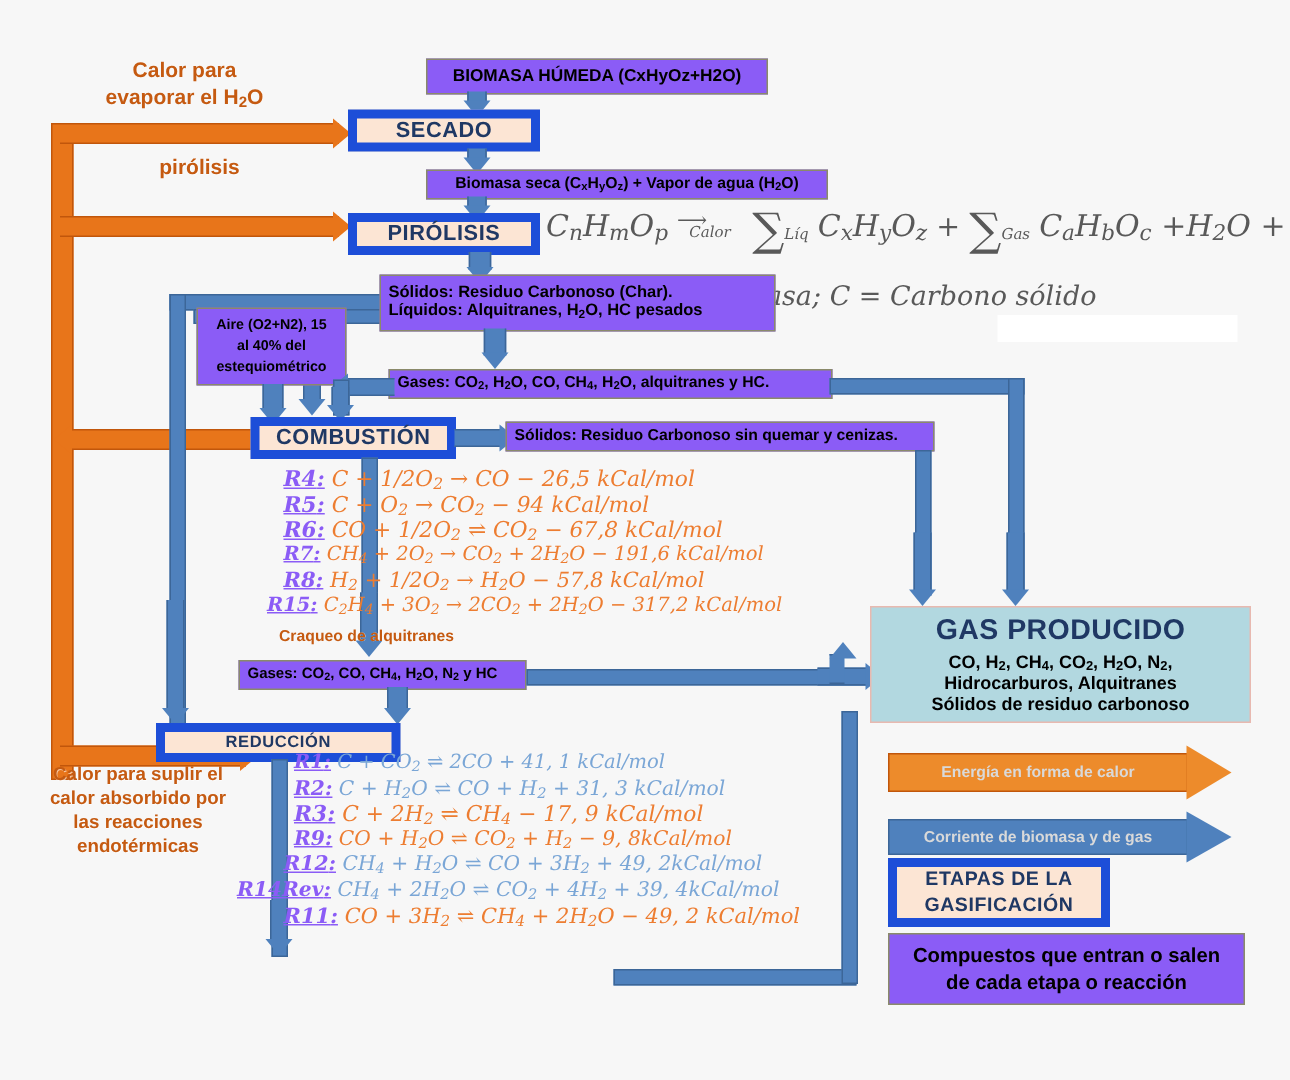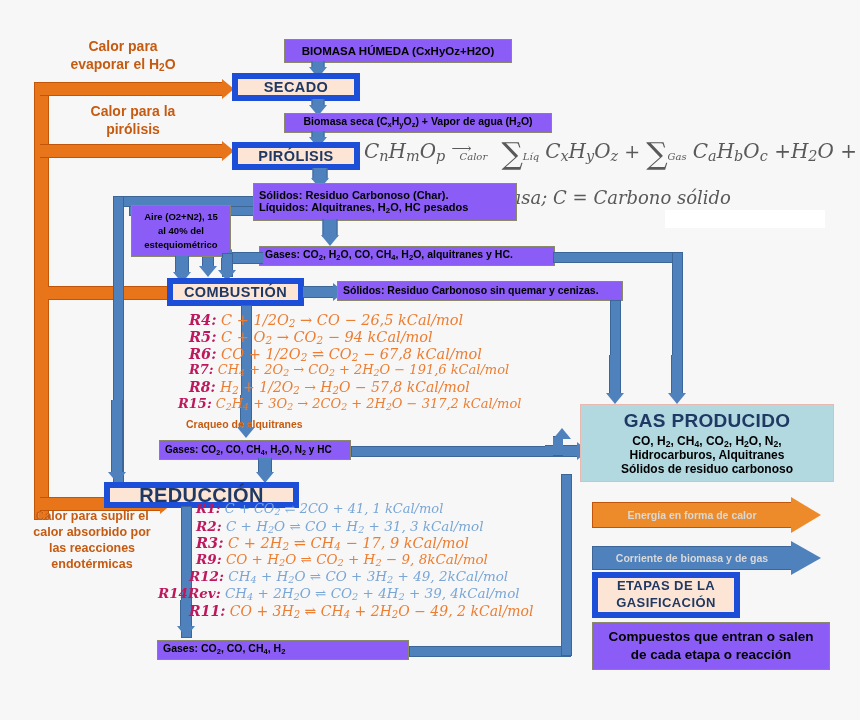--- a/index.html
+++ b/index.html
@@ -68,21 +68,21 @@
     line-height:1.25;
     text-shadow:0.4px 0.4px 0 rgba(255,255,255,.6);
   }
   .eq{
     position:absolute;
     font-family:"DejaVu Serif", serif;
     font-style:italic;
     white-space:nowrap;
   }
   .rx{position:absolute;font-family:"DejaVu Serif", serif;white-space:nowrap;}
-  .rx .tag{font-weight:bold;font-style:italic;color:#be185d;}
+  .rx .tag{font-weight:bold;font-style:italic;color:#8b5cf6;text-decoration:underline;}
   .rx .body{font-style:italic;}
   .c-or{color:#ed7d31;}
   .c-bl{color:#7aa6d6;}
 
   sub{font-size:.72em;vertical-align:-0.22em;}
 
   .whitebox{position:absolute;background:#ffffff;}
 
   
   .legarrow{position:absolute;display:flex;align-items:center;}
@@ -115,21 +115,20 @@
     <div class="shaft" style="left:0;width:124px;height:12px;"></div>
     <div class="head" style="left:120px;"></div>
   </div>
 
   <div class="olabel" style="left:48px;top:38px;width:150px;font-size:14px;">
     <div>Calor para</div>
     <div><span>evaporar el H</span><sub>2</sub><span>O</span></div>
   </div>
 
   <div class="olabel" style="left:58px;top:103px;width:150px;font-size:14px;">
-    <div>Calor para la</div>
     <div>pirólisis</div>
   </div>
 
   <div class="olabel" style="left:22px;top:508px;width:140px;font-size:12.5px;line-height:1.28;">
     <div>Calor para suplir el</div>
     <div>calor absorbido por</div>
     <div>las reacciones</div>
     <div>endotérmicas</div>
   </div>
 
@@ -308,21 +307,21 @@
   <div class="barrow-r" style="left:545px;top:441px;width:44px;height:20px;">
     <div class="shaft" style="left:0;width:34px;height:10px;"></div>
     <div class="head" style="left:32px;"></div>
   </div>
 
   <div class="barrow-d" style="left:251px;top:458px;width:28px;height:26px;">
     <div class="shaft" style="top:0;width:12px;height:16px;"></div>
     <div class="head" style="top:14px;"></div>
   </div>
 
-  <div class="node peach" style="left:104px;top:482px;width:195px;height:26px;font-size:20px;justify-content:center;">
+  <div class="node peach" style="left:104px;top:482px;width:163px;height:26px;font-size:11px;justify-content:center;">
     <span>REDUCCIÓN</span>
   </div>
 
   <div class="bline" style="left:181px;top:506px;width:9px;height:130px;"></div>
   <div class="barrow-d" style="left:173px;top:600px;width:26px;height:40px;">
     <div class="shaft" style="top:0;width:10px;height:28px;"></div>
     <div class="head" style="top:26px;"></div>
   </div>
 
   <div>
@@ -349,23 +348,20 @@
     <div class="rx" style="left:158px;top:585px;font-size:13.5px;">
       <span class="tag">R14Rev</span><span class="tag">:</span>
       <span class="body c-bl">CH<sub>4</sub> + 2H<sub>2</sub>O ⇌ CO<sub>2</sub> + 4H<sub>2</sub> + 39, 4kCal/mol</span>
     </div>
     <div class="rx" style="left:189px;top:603px;font-size:14px;">
       <span class="tag">R11</span><span class="tag">:</span>
       <span class="body c-or">CO + 3H<sub>2</sub> ⇌ CH<sub>4</sub> + 2H<sub>2</sub>O − 49, 2 kCal/mol</span>
     </div>
   </div>
 
-  <div class="node cyan" style="left:157px;top:640px;width:252px;height:20px;font-size:10.5px;">
-    <span>Gases: CO<sub>2</sub>, CO, CH<sub>4</sub>, H<sub>2</sub></span>
-  </div>
 
   <div class="bline" style="left:409px;top:646px;width:160px;height:9px;"></div>
   <div class="bline" style="left:561px;top:474px;width:9px;height:180px;"></div>
   <div class="barrow-l" style="left:553px;top:428px;width:24px;height:26px;">
     <div class="shaft" style="left:0;top:8px;transform:none;width:10px;height:18px;"></div>
     <div class="head" style="left:0;top:0;transform:none;border-top:none;border-bottom:11px solid #4f81bd;border-left:9px solid transparent;border-right:9px solid transparent;width:0;height:0;"></div>
   </div>
 
   <div class="node" style="left:580px;top:404px;width:254px;height:78px;background:#b2d8e0;border:1px solid #e8b9b0;display:flex;flex-direction:column;align-items:center;justify-content:center;">
     <div style="color:#1f3864;font-weight:bold;font-size:19px;letter-spacing:.3px;">GAS PRODUCIDO</div>

